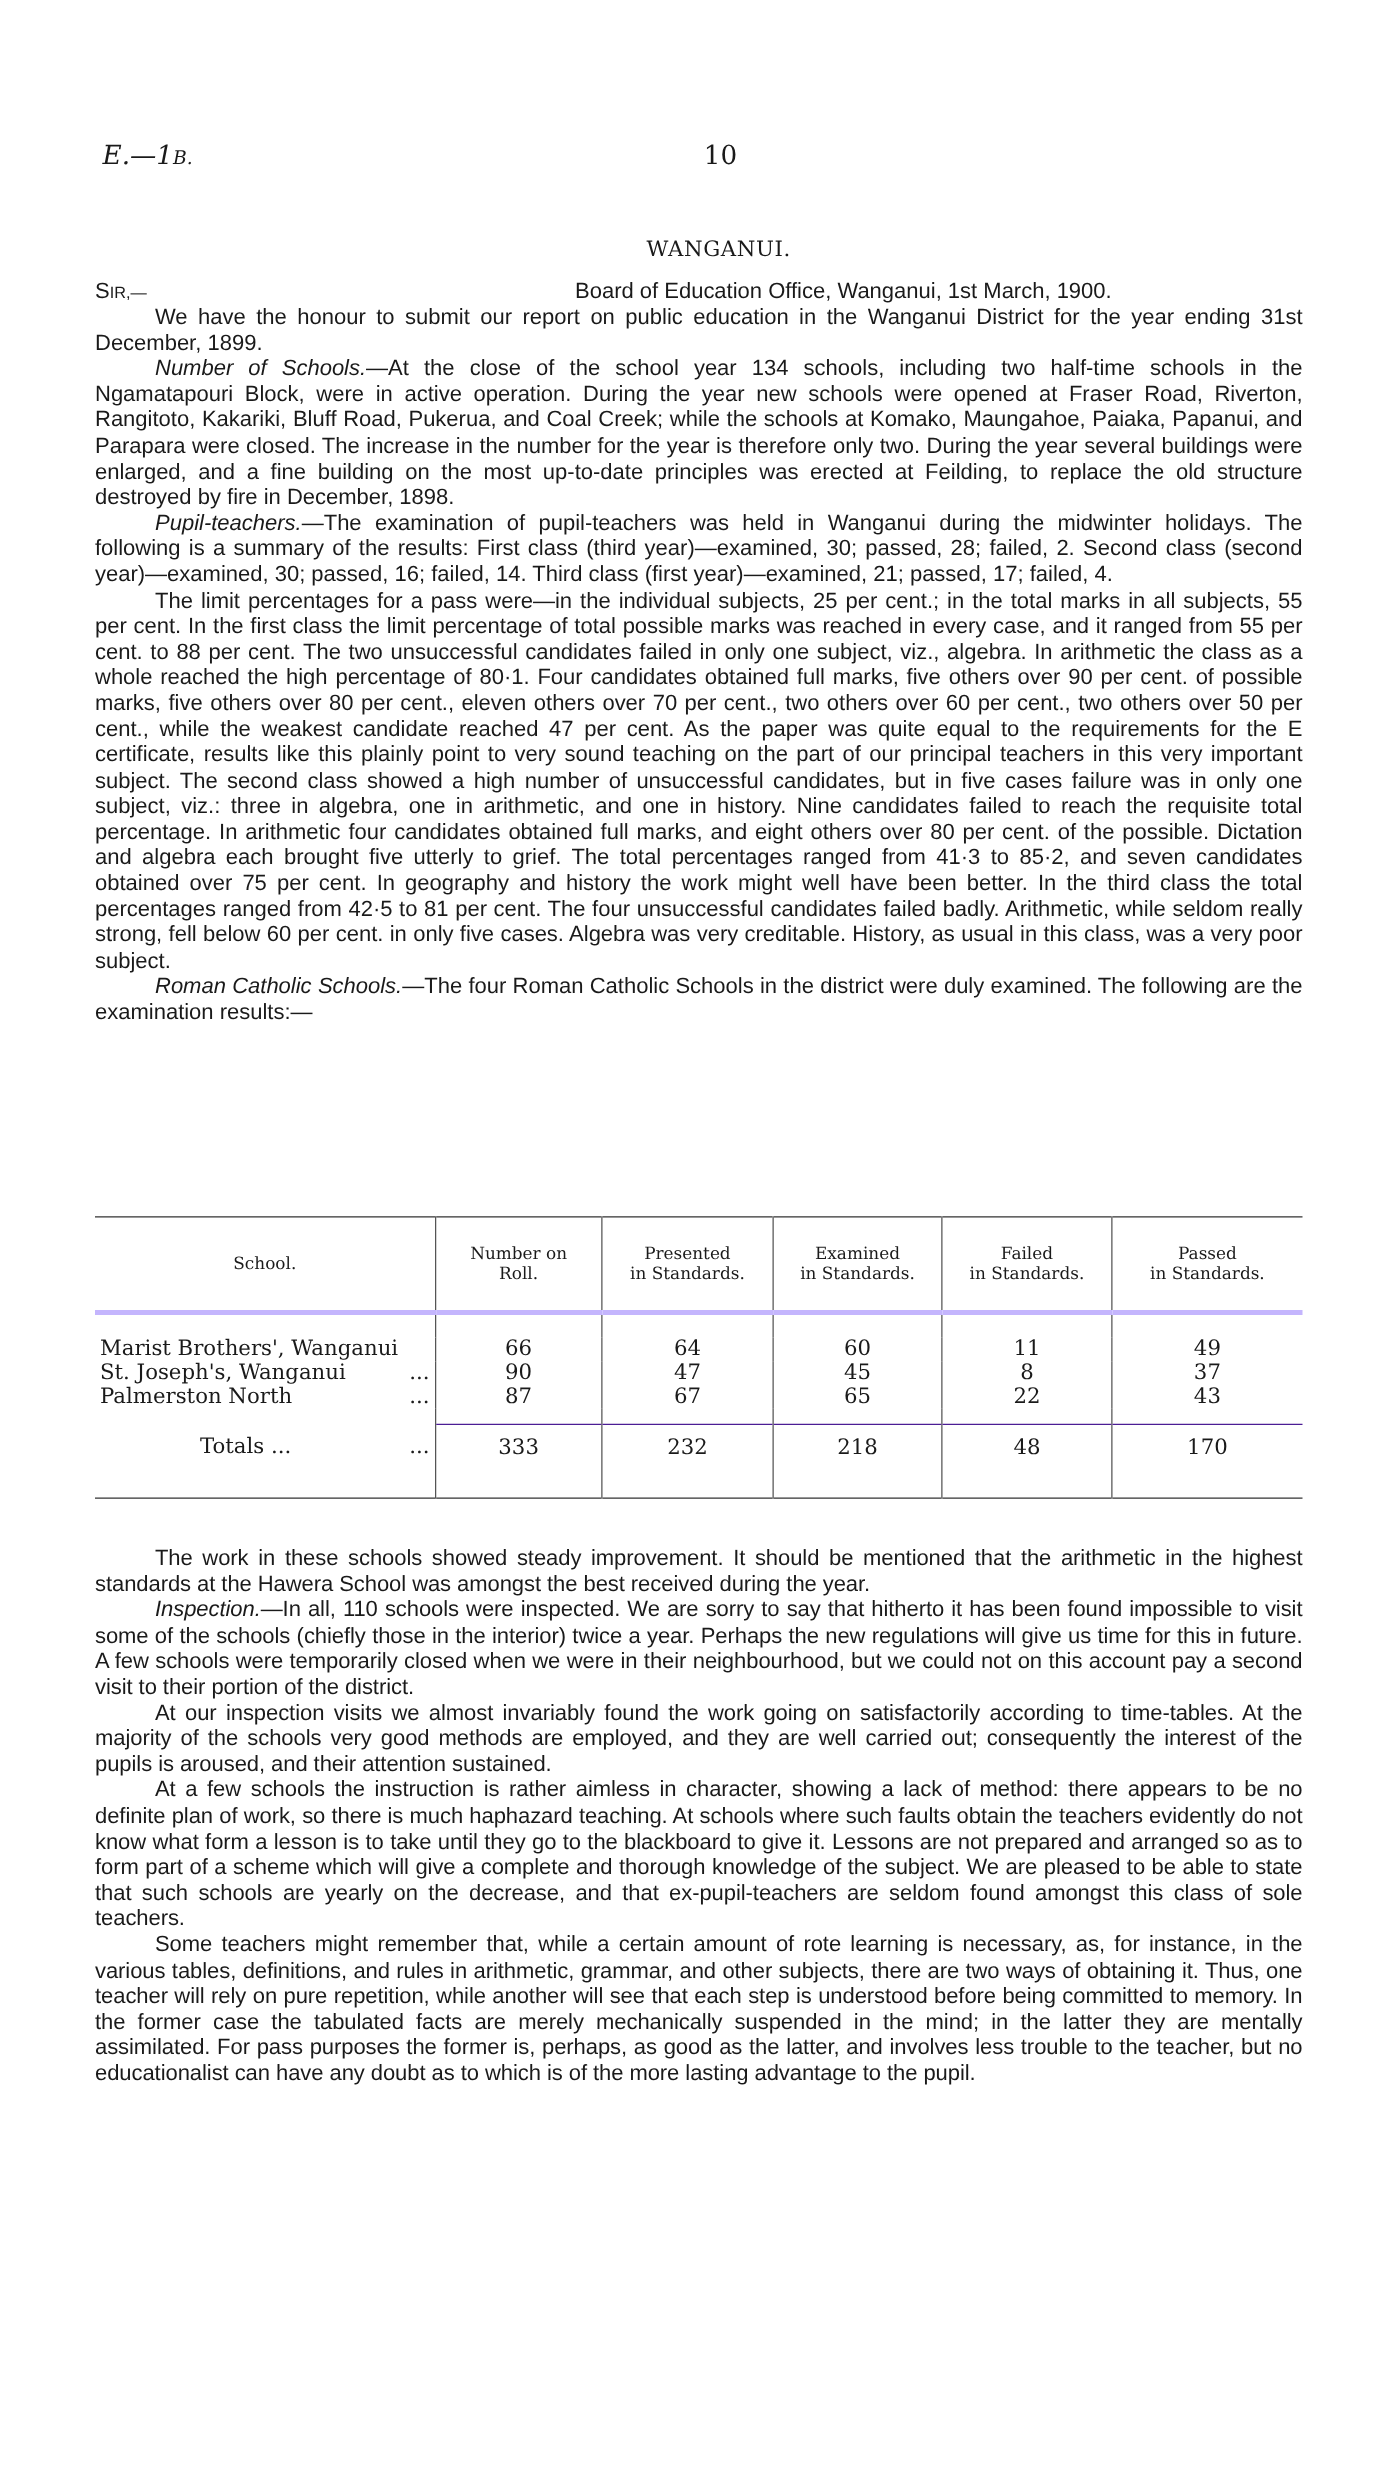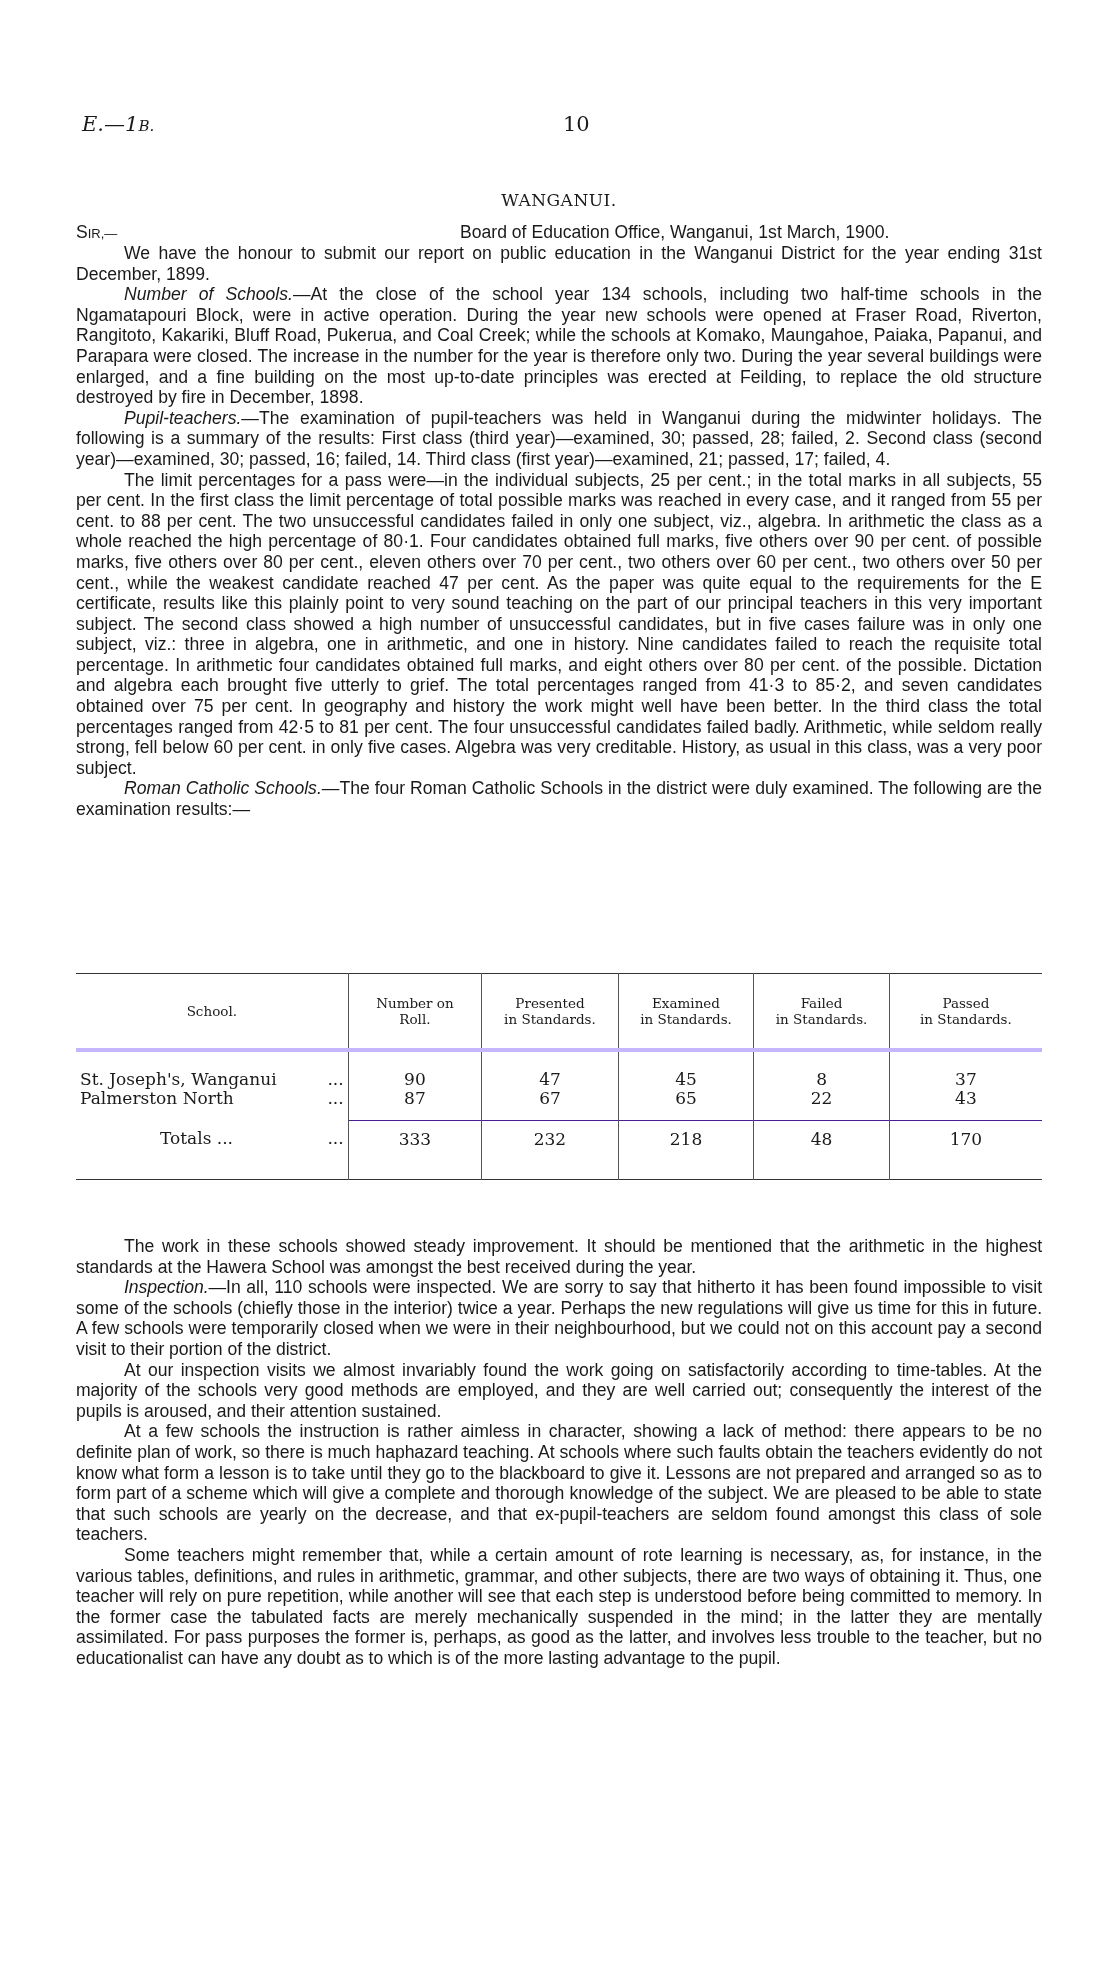--- a/index.html
+++ b/index.html
@@ -6,21 +6,21 @@
   body {
     width: 1114px; height: 1979px; position: relative; overflow: hidden;
     font-family: "DejaVu Serif", "Liberation Serif", serif;
     color: #1a1a1a;
   }
   .page { position: absolute; left: 76px; top: 0; width: 966px; }
   .header { position: absolute; top: 112px; left: 0; width: 966px; height: 30px; font-size: 21px; }
   .header .code { position: absolute; left: 6px; top: 0; font-style: italic; }
   .header .code .sc { font-size: 15px; }
   .header .num { position: absolute; left: 474px; top: 0; margin-left: 13px; }
-  .title { position: absolute; top: 190px; left: 0; width: 966px; text-align: center; font-size: 17px; letter-spacing: 0.5px; }
+  .title { position: absolute; top: 190px; left: 16px; width: 966px; text-align: center; font-size: 17px; letter-spacing: 0.5px; }
   .body-text {
     position: absolute; left: 0; width: 966px;
     font-family: Liberation Sans, sans-serif;
     font-size: 17.6px; line-height: 20.6px; text-align: justify;
   }
   .body-text p { margin: 0; text-indent: 48px; }
   .body-text p.noindent { text-indent: 0; }
   .body-text em { font-style: italic; }
   #block1 { top: 222px; }
   #block2 { top: 1236px; }
@@ -95,20 +95,28 @@
       <tr class="spacer">
           <td></td>
           <td></td>
           <td></td>
           <td></td>
           <td></td>
           <td></td>
         </tr>
 
       <tr>
+        <td class="school"><span>Marist Brothers', Wanganui</span></td>
+        <td class="num">66</td>
+        <td class="num">64</td>
+        <td class="num">60</td>
+        <td class="num">11</td>
+        <td class="num">49</td>
+      </tr>
+      <tr>
         <td class="school"><span>St. Joseph's, Wanganui</span><span style="float:right">...</span></td>
         <td class="num">90</td>
         <td class="num">47</td>
         <td class="num">45</td>
         <td class="num">8</td>
         <td class="num">37</td>
       </tr>
       <tr>
         <td class="school"><span>Palmerston North</span><span style="float:right">...</span></td>
         <td class="num">87</td>

